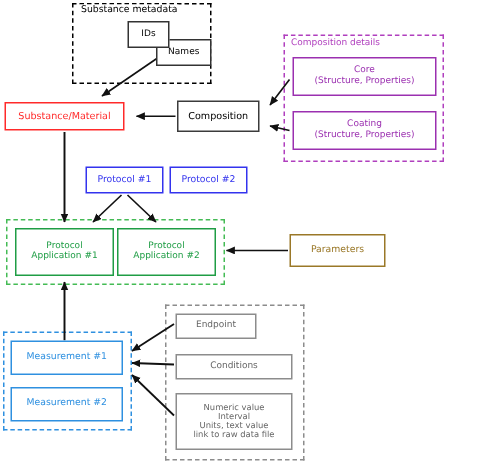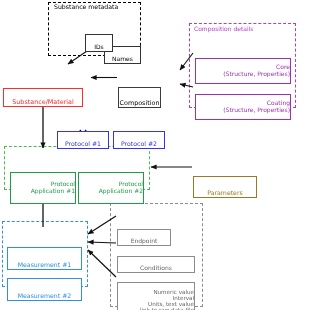--- a/index.html
+++ b/index.html
@@ -1,39 +1,39 @@
 <!DOCTYPE html>
 <html><head>
 <meta charset="utf-8">
 <style>
   html,body{margin:0;padding:0;background:#ffffff;}
   body{width:298px;height:310px;position:relative;overflow:hidden;
        font-family:"DejaVu Sans","Liberation Sans",sans-serif;}
   #canvas{position:absolute;inset:0;width:298px;height:310px;}
-  .box{position:absolute;box-sizing:border-box;display:flex;align-items:flex-end;
+  .box{position:absolute;box-sizing:border-box;display:flex;align-items:center;
        justify-content:center;text-align:center;background:#ffffff;z-index:3;
-       line-height:1.12;margin-top:20px;}
+       line-height:1.12;}
   .group{position:absolute;box-sizing:border-box;background:transparent;z-index:1;}
   .grouplabel{position:absolute;z-index:2;background:#ffffff;padding:0 1px;
               white-space:nowrap;}
   svg.lines{position:absolute;left:0;top:0;width:298px;height:310px;z-index:2;
             pointer-events:none;}
 
   
   .g-meta{left:48px;top:2px;width:93px;height:54px;border:1.5px dashed #000000;}
   .lbl-meta{left:53px;top:3px;font-size:6.2px;color:#000;}
 
   .b-ids{left:85px;top:14px;width:28px;height:18px;border:1px solid #333333;
          font-size:6px;color:#000;z-index:4;}
   .b-names{left:104px;top:26px;width:37px;height:18px;border:1px solid #333333;
            font-size:6px;color:#000;z-index:3;}
 
   .b-substance{left:3px;top:68px;width:80px;height:19px;border:1.5px solid #ff2a2a;
                font-size:6.4px;color:#ff2a2a;}
-  .b-composition{left:118px;top:67px;width:43px;height:21px;border:1.2px solid #3b3b3b;
+  .b-composition{left:118px;top:67px;width:55px;height:21px;border:1.2px solid #3b3b3b;
                  font-size:6.4px;color:#000;}
 
   .g-compdet{left:189px;top:23px;width:107px;height:85px;border:1.5px dashed #b03fbe;}
   .lbl-compdet{left:193px;top:25px;font-size:6px;color:#b03fbe;}
   .b-core{left:195px;top:38px;width:96px;height:26px;border:1.3px solid #9b30b0;
           font-size:6px;color:#9b30b0;flex-direction:column;}
   .b-coating{left:195px;top:74px;width:96px;height:26px;border:1.3px solid #9b30b0;
              font-size:6px;color:#9b30b0;flex-direction:column;}
 
   .b-prot1{left:57px;top:111px;width:52px;height:18px;border:1.3px solid #3333ee;

